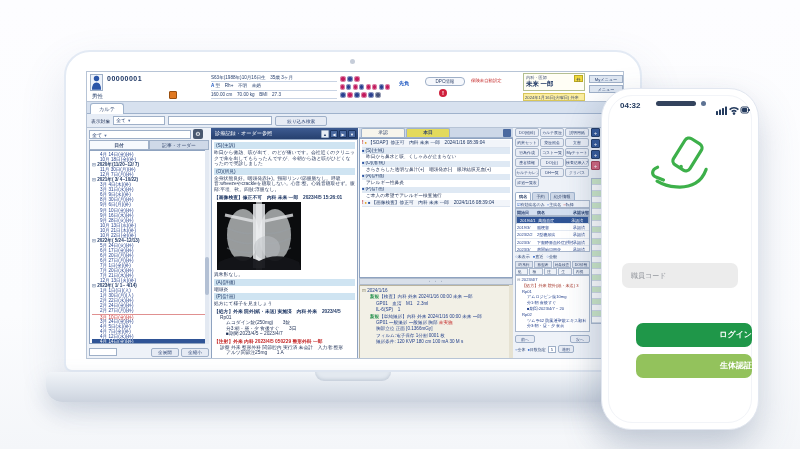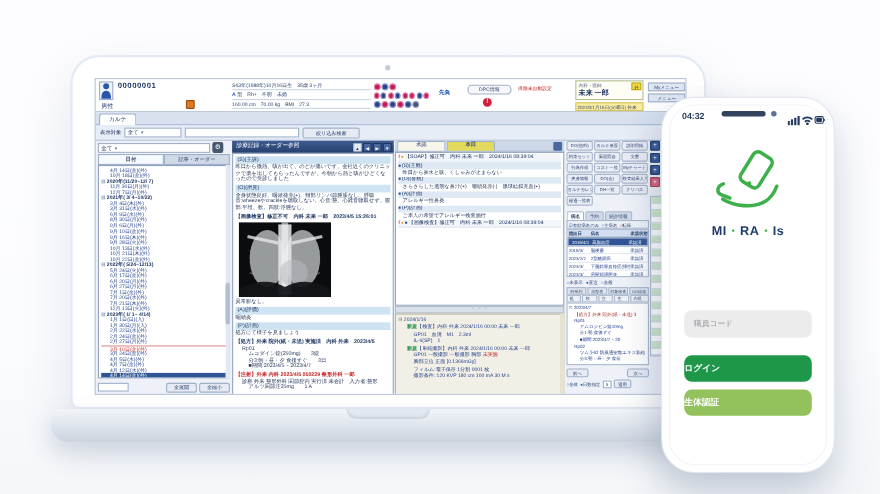--- a/index.html
+++ b/index.html
@@ -166,24 +166,24 @@
     box-shadow:0 18px 38px rgba(85,105,135,.25),-10px 12px 26px rgba(85,105,135,.10);z-index:5;}
   .phone-screen{left:608px;top:95px;width:144px;height:328px;background:#fff;border-radius:24px;z-index:6;overflow:hidden;border:1px solid #f2f4f8;}
   .speaker{left:656px;top:101px;width:40px;height:5px;background:#33435d;border-radius:3px;z-index:7;}
   .cam{left:701px;top:101px;width:5px;height:5px;background:#5d7293;border-radius:50%;z-index:7;}
   .ph-time{left:620px;top:101px;font-size:8px;font-weight:bold;color:#223a5e;z-index:7;}
   .ph-status{left:716px;top:101px;z-index:7;}
   .ph-logo{left:648px;top:136px;z-index:7;}
   .brand{left:608px;top:203px;width:144px;text-align:center;z-index:7;font-size:11.5px;font-weight:bold;color:#1d3d6b;letter-spacing:.5px;}
   .brand .dot{color:#3db04a;}
   .brand2{left:608px;top:217px;width:144px;text-align:center;z-index:7;font-size:21px;font-weight:bold;color:#3db04a;letter-spacing:1px;}
-  .ph-field{left:622px;width:116px;height:25px;background:#ececec;border:none;border-radius:7px;font-size:7px;color:#333;padding:0 9px;z-index:7;margin-top:19px;}
+  .ph-field{left:622px;width:116px;height:25px;background:#ececec;border:none;border-radius:7px;font-size:7px;color:#333;padding:0 9px;z-index:7;}
   .ph-field::placeholder{color:#8d9198;}
   .f1{top:263px;} .f2{top:293px;}
-  .ph-btn{left:622px;width:116px;height:24px;border-radius:7px;color:#fff;font-size:8px;font-weight:bold;text-align:left;line-height:24px;z-index:7;}
+  .ph-btn{left:636px;width:116px;height:24px;border-radius:7px;color:#fff;font-size:8px;font-weight:bold;text-align:right;line-height:24px;z-index:7;}
   .login{top:323px;background:#1f9749;}
   .bio{top:354px;background:#93c25c;}
 </style>
 </head>
 <body>
 
 <div class="scene">
 
   <div class="abs laptop-screen"></div>
   <div class="abs webcam"></div>
@@ -628,20 +628,17 @@
   <div class="abs ph-logo">
     <svg width="64" height="56" viewBox="0 0 120 104">
       <g fill="none" stroke="#3db04a" stroke-width="6" stroke-linecap="round" stroke-linejoin="round">
         <rect x="56" y="5" width="36" height="58" rx="9" fill="#ffffff" transform="rotate(32 74 34)"></rect>
         <path d="M18,58 c-11,4 -13,15 -2,19 l13,5"></path>
         <path d="M17,84 c20,12 52,16 72,4 c10,-6 16,-15 20,-26"></path>
       </g>
       <circle cx="62" cy="57" r="3.4" fill="#3db04a"></circle>
     </svg>
   </div>
-  <div class="abs brand">
-    <span>MI</span><span class="dot">・</span><span>RA</span><span class="dot">・</span><span>Is</span>
-  </div>
   <input class="abs ph-field f1" placeholder="職員コード" style="">
   <div class="abs ph-btn login">ログイン</div>
   <div class="abs ph-btn bio">生体認証</div>
 
 </div>
 
 </body></html>

